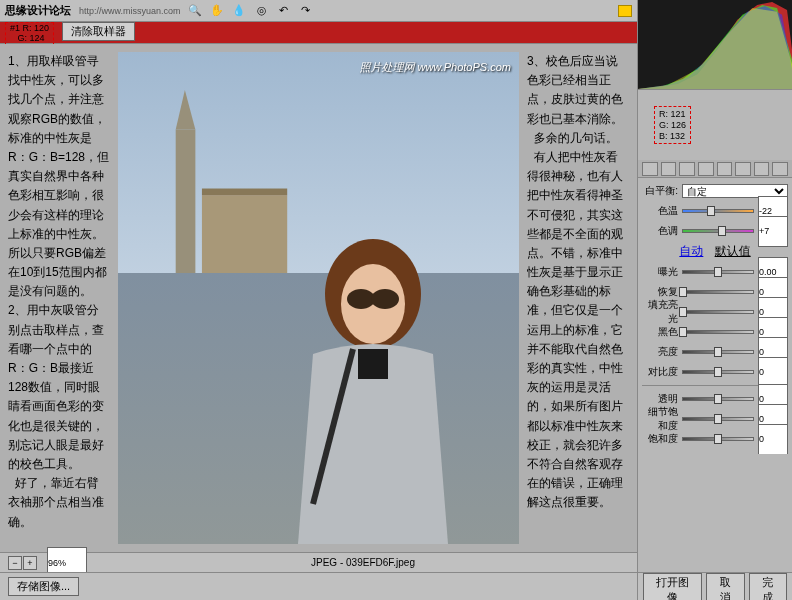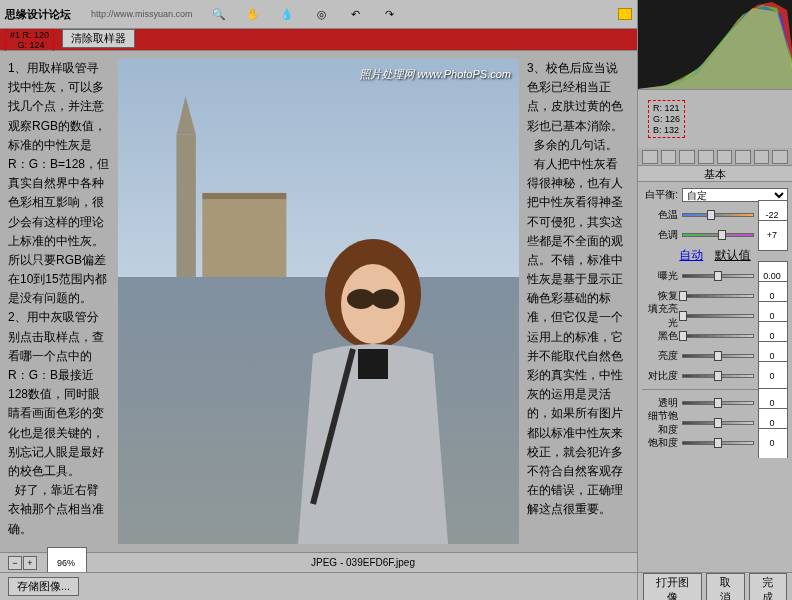--- a/index.html
+++ b/index.html
@@ -1,42 +1,42 @@
 <!DOCTYPE html>
 <html><head>
 <meta charset="utf-8">
 <style>
 * { margin: 0; padding: 0; box-sizing: border-box; font-family: "SimSun", sans-serif; }
 body { background: #404040; width: 792px; height: 600px; overflow: hidden; font-size: 11px; }
 .app { display: flex; height: 100%; }
 .left-panel { flex: 1; background: #b8b8b8; display: flex; flex-direction: column; }
 .right-panel { width: 155px; background: #b8b8b8; border-left: 1px solid #888; display: flex; flex-direction: column; }
-.top-toolbar { height: 29px; background: #c0c0c0; border-bottom: 1px solid #888; display: flex; align-items: center; padding: 0 5px; gap: 20px; }
+.top-toolbar { height: 22px; background: #c0c0c0; border-bottom: 1px solid #888; display: flex; align-items: center; padding: 0 5px; gap: 8px; }
 .toolbar-icon { width: 14px; height: 14px; display: inline-flex; align-items: center; justify-content: center; }
 .sampler-bar { height: 22px; background: #b91c1c; border-bottom: 1px solid #888; display: flex; align-items: flex-start; padding: 0 5px; gap: 8px; }
 .sampler-box { border: 1px dashed #d00; padding: 1px 4px; font-size: 9px; line-height: 1.1; }
 .btn { background: #d0d0d0; border: 1px solid #666; padding: 1px 8px; font-size: 11px; cursor: pointer; }
 .content-area { flex: 1; display: flex; background: #b0b0b0; padding: 8px; gap: 8px; overflow: hidden; }
 .text-col { width: 102px; font-size: 12px; line-height: 1.6; overflow: hidden; }
 .image-area { flex: 1; background: linear-gradient(to bottom, #a0b8d0 0%, #c0d0e0 45%, #8090a0 45%, #909898 100%); position: relative; display: flex; align-items: center; justify-content: center; }
 .watermark { position: absolute; top: 8px; right: 8px; color: #fff; font-size: 11px; text-shadow: 1px 1px 2px #000; font-style: italic; }
 .bottom-bar { height: 20px; background: #c0c0c0; border-top: 1px solid #888; display: flex; align-items: center; padding: 0 8px; gap: 10px; font-size: 10px; }
 .status-bar { height: 16px; background: #c0c0c0; display: flex; align-items: center; justify-content: center; font-size: 10px; }
 .status-link { color: #0000cc; text-decoration: underline; }
 .action-bar { height: 28px; background: #c0c0c0; border-top: 1px solid #888; display: flex; align-items: center; padding: 0 8px; }
 .histogram { height: 90px; background: #1a1a1a; position: relative; border-bottom: 1px solid #888; }
 .histo-svg { width: 100%; height: 100%; }
-.rgb-readout { font-size: 9px; padding: 2px 4px; border: 1px dashed #d00; display: inline-block; margin: 8px; line-height: 1.2; }
+.rgb-readout { font-size: 9px; padding: 2px 4px; border: 1px dashed #d00; display: inline-block; margin: 14px; line-height: 1.2; }
 .tool-row { height: 18px; background: #b0b0b0; border-bottom: 1px solid #888; display: flex; align-items: center; padding: 0 4px; gap: 3px; }
 .tool-btn { width: 16px; height: 14px; background: #c0c0c0; border: 1px solid #777; }
 .panel-header { height: 16px; background: #c0c0c0; border-bottom: 1px solid #888; text-align: center; font-size: 11px; line-height: 16px; }
 .panel-body { padding: 4px; overflow: hidden; }
 .setting-row { display: flex; align-items: center; height: 18px; gap: 4px; margin-bottom: 2px; }
 .setting-label { font-size: 10px; width: 36px; text-align: right; }
-.setting-input { width: 30px; height: 31px; font-size: 9px; text-align: center; border: 1px solid #666; background: #fff; padding-right: 2px; }
+.setting-input { width: 30px; height: 31px; font-size: 9px; text-align: left; border: 1px solid #666; background: #fff; padding-right: 2px; }
 .setting-select { flex: 1; height: 14px; font-size: 10px; border: 1px solid #666; background: #fff; }
 .slider-track { flex: 1; height: 4px; background: linear-gradient(to right, #444, #ccc); position: relative; border: 1px solid #666; }
 .slider-track.color-temp { background: linear-gradient(to right, #4080ff, #888, #ffaa40); }
 .slider-track.color-tint { background: linear-gradient(to right, #40c040, #888, #d040d0); }
 .slider-thumb { position: absolute; width: 8px; height: 10px; background: #ddd; border: 1px solid #444; top: -4px; transform: translateX(-50%); }
 .link-row { text-align: center; font-size: 12px; margin: 3px 0; }
 .link-row span { text-decoration: underline; margin: 0 4px; }
 .preview-chk { position: absolute; right: 8px; top: 3px; font-size: 11px; }
 .zoom-btns { display: flex; gap: 1px; }
 .zoom-btn { width: 14px; height: 14px; border: 1px solid #666; background: #d0d0d0; font-size: 9px; text-align: center; line-height: 12px; }
@@ -129,21 +129,20 @@
     <div class="tool-row">
       <div class="tool-btn"></div>
       <div class="tool-btn"></div>
       <div class="tool-btn"></div>
       <div class="tool-btn"></div>
       <div class="tool-btn"></div>
       <div class="tool-btn"></div>
       <div class="tool-btn"></div>
       <div class="tool-btn"></div>
     </div>
-    <div class="panel-header">基本</div>
     <div class="panel-body">
       <div class="setting-row">
         <span class="setting-label">白平衡:</span>
         <select class="setting-select"><option>自定</option></select>
       </div>
       <div id="color-settings">
           <div class="setting-row">
             <span class="setting-label">色温</span>
   <div class="slider-track color-temp">
               <div class="slider-thumb" style="left:40%"></div>

